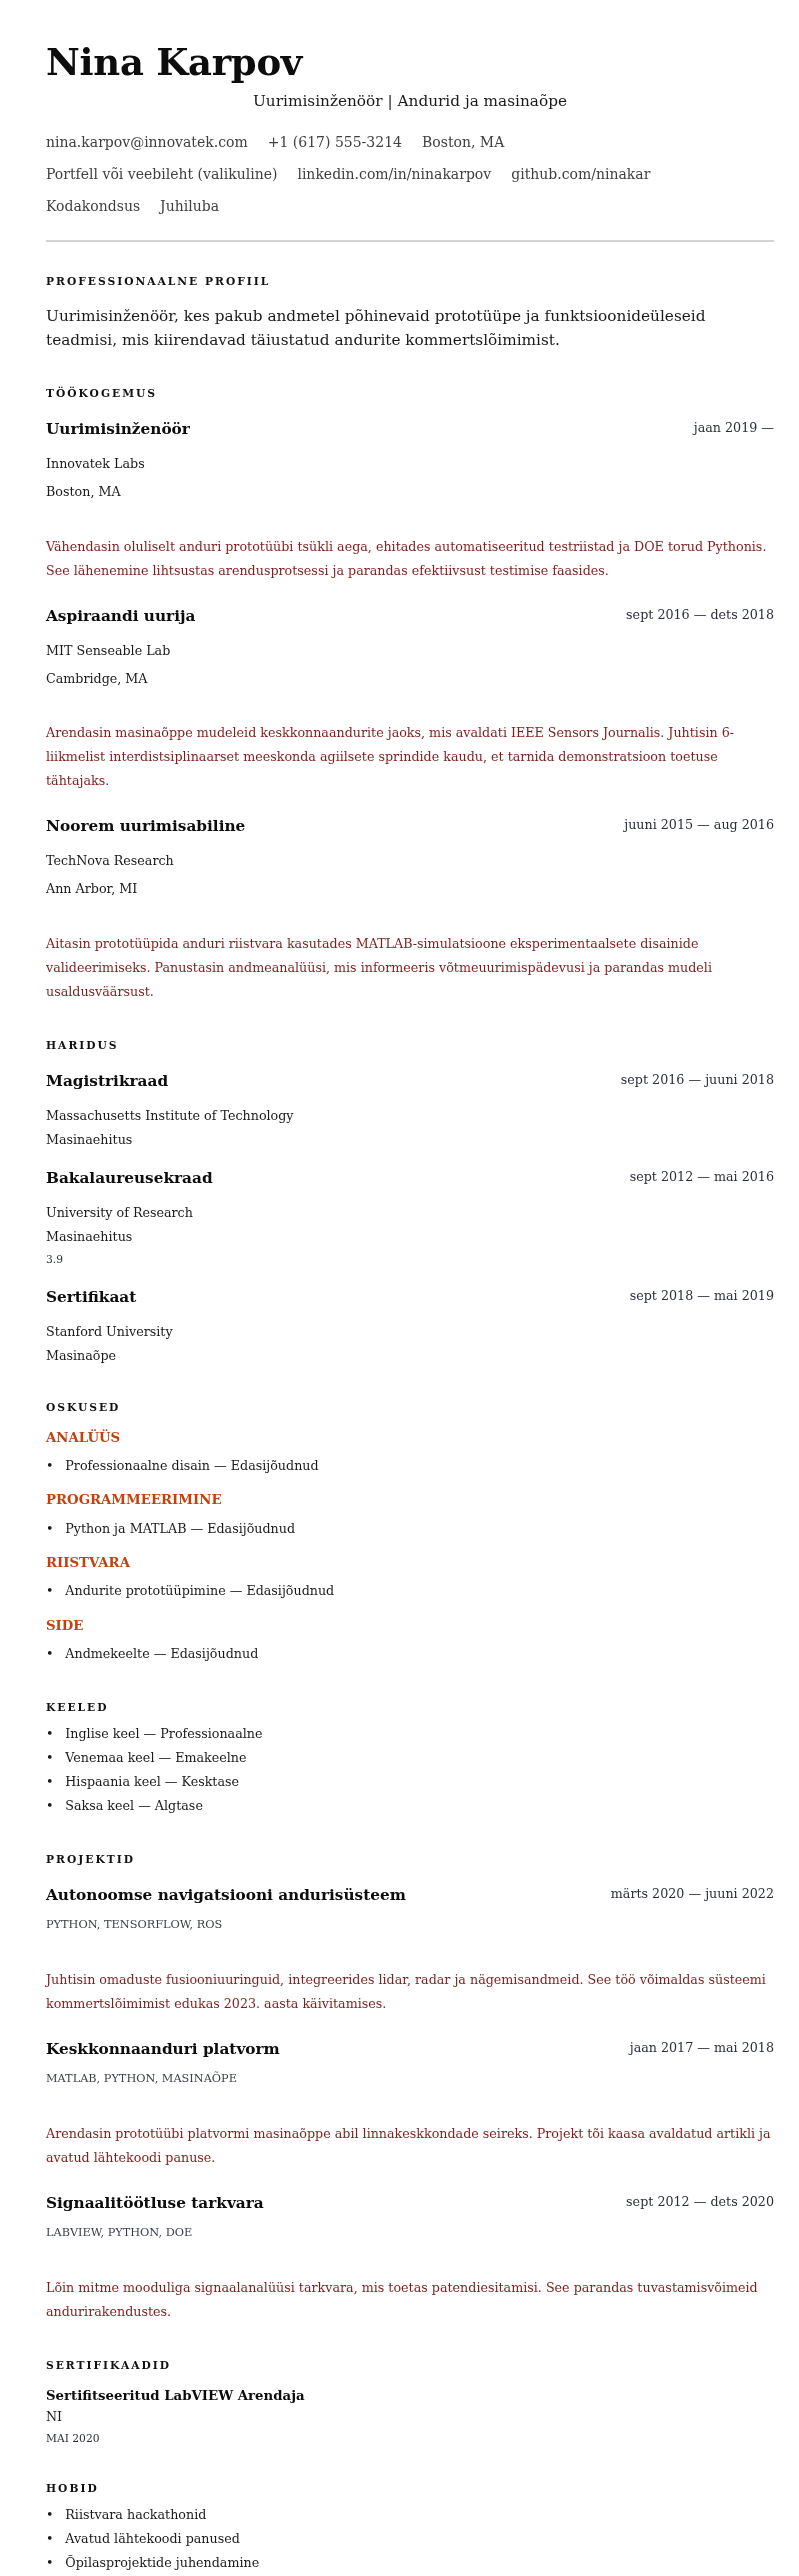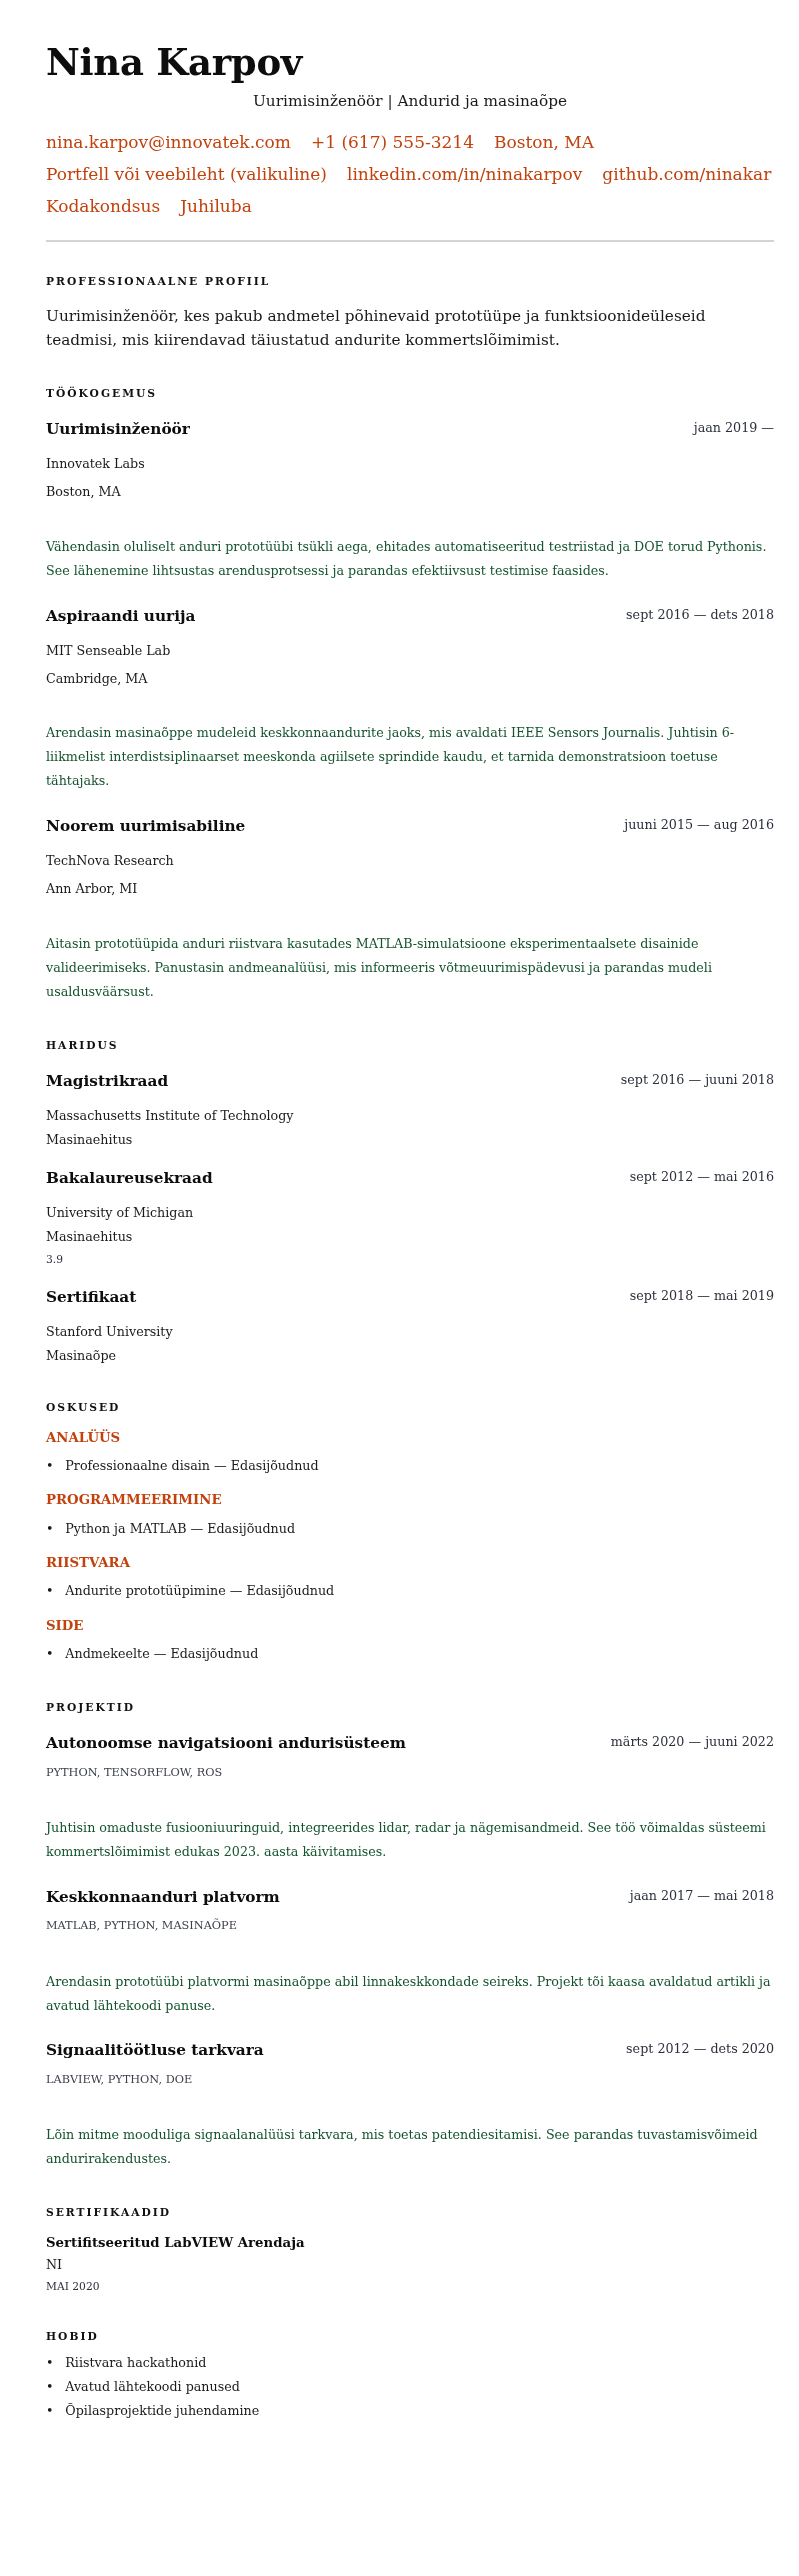--- a/index.html
+++ b/index.html
@@ -6,41 +6,41 @@
   html, body { background: #ffffff; }
   body {
     width: 800px;
     min-height: 2576px;
     font-family: "DejaVu Serif", serif;
     color: #1a1a1a;
   }
   .page { padding: 41px 26px 53px 46px; }
   .name { font-size: 37px; font-weight: bold; line-height: 43px; color: #0d0d0d; letter-spacing: -0.3px; }
   .headline { font-size: 15.3px; line-height: 21.3px; margin-top: 6.7px; color: #1a1a1a; text-align: center; }
-  .contact-row { display: flex; flex-wrap: wrap; gap: 0 20px; font-size: 17px; line-height: 18.7px; margin-top: 13.3px; color: #c2410c; }
+  .contact-row { display: flex; flex-wrap: wrap; gap: 0 20px; font-size: 14px; line-height: 18.7px; margin-top: 13.3px; color: #404040; }
   .contact-row + .contact-row { margin-top: 13.3px; }
   .contact-row.first { margin-top: 21.3px; }
   .divider { height: 2px; background: #d4d4d8; margin-top: 24px; border: none; }
 
   .section-heading {
     font-size: 10.7px; font-weight: bold; letter-spacing: 2px; text-transform: uppercase;
     line-height: 14.7px; color: #111;
   }
   .section { margin-top: 35px; }
   .section.first { margin-top: 33px; }
 
   .profile-text { font-size: 15.3px; line-height: 24px; margin-top: 14.7px; color: #1a1a1a; }
 
   .entry { margin-top: 17.3px; }
   .entry-head { display: flex; justify-content: space-between; align-items: flex-start; }
   .entry-title { font-size: 15.3px; font-weight: bold; line-height: 20px; color: #0d0d0d; }
   .entry-date { font-size: 12.7px; line-height: 18.7px; color: #2a2f3a; white-space: nowrap; }
   .entry-org { font-size: 12.7px; line-height: 18.7px; margin-top: 16px; color: #1a1a1a; }
   .entry-loc { font-size: 12.7px; line-height: 18.7px; margin-top: 9.3px; color: #1a1a1a; }
-  .entry-desc { font-size: 12.7px; line-height: 24px; margin-top: 33px; color: #14532d; }
+  .entry-desc { font-size: 12.7px; line-height: 24px; margin-top: 33px; color: #7f1d1d; }
   .job + .job { margin-top: 22.7px; }
 
   .edu + .edu { margin-top: 18.7px; }
   .edu .entry-loc { margin-top: 5.3px; }
   .edu-gpa { font-size: 10.7px; line-height: 16px; margin-top: 5.3px; color: #2a2f3a; }
 
   .skill-cat { font-size: 13.3px; font-weight: bold; line-height: 18.7px; margin-top: 13.3px; color: #c2410c; text-transform: uppercase; }
   ul.bullets { list-style: none; margin-top: 6.7px; }
   ul.bullets li { position: relative; padding-left: 19.3px; font-size: 12.7px; line-height: 24px; color: #1a1a1a; }
   ul.bullets li::before { content: "•"; position: absolute; left: 0; top: 0; font-size: 12.7px; }
@@ -129,21 +129,21 @@
       </div>
       <div class="entry-org">Massachusetts Institute of Technology</div>
       <div class="entry-loc">Masinaehitus</div>
     </div>
 
     <div class="entry edu">
       <div class="entry-head">
         <div class="entry-title">Bakalaureusekraad</div>
         <div class="entry-date">sept 2012 — mai 2016</div>
       </div>
-      <div class="entry-org">University of Michigan</div>
+      <div class="entry-org">University of Research</div>
       <div class="entry-loc">Masinaehitus</div>
       <div class="edu-gpa">3.9</div>
     </div>
 
     <div class="entry edu">
       <div class="entry-head">
         <div class="entry-title">Sertifikaat</div>
         <div class="entry-date">sept 2018 — mai 2019</div>
       </div>
       <div class="entry-org">Stanford University</div>
@@ -168,20 +168,29 @@
     <ul class="bullets">
       <li>Andurite prototüüpimine — Edasijõudnud</li>
     </ul>
 
     <div class="skill-cat">Side</div>
     <ul class="bullets">
       <li>Andmekeelte — Edasijõudnud</li>
     </ul>
   </section>
 
+  <section class="section">
+    <h2 class="section-heading">Keeled</h2>
+    <ul class="bullets langs">
+      <li>Inglise keel — Professionaalne</li>
+      <li>Venemaa keel — Emakeelne</li>
+      <li>Hispaania keel — Kesktase</li>
+      <li>Saksa keel — Algtase</li>
+    </ul>
+  </section>
 
   <section class="section">
     <h2 class="section-heading">Projektid</h2>
 
     <div class="entry proj">
       <div class="entry-head">
         <div class="entry-title">Autonoomse navigatsiooni andurisüsteem</div>
         <div class="entry-date">märts 2020 — juuni 2022</div>
       </div>
       <div class="proj-tags">Python, TensorFlow, ROS</div>

